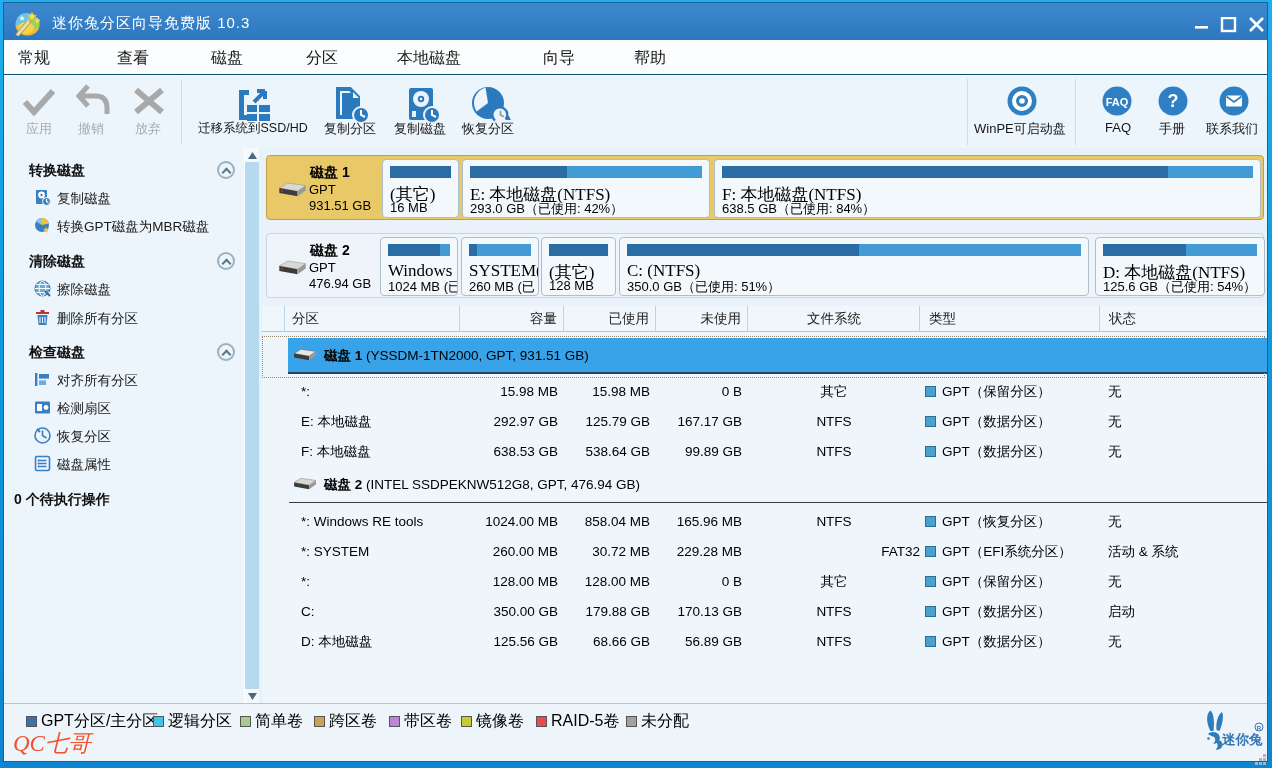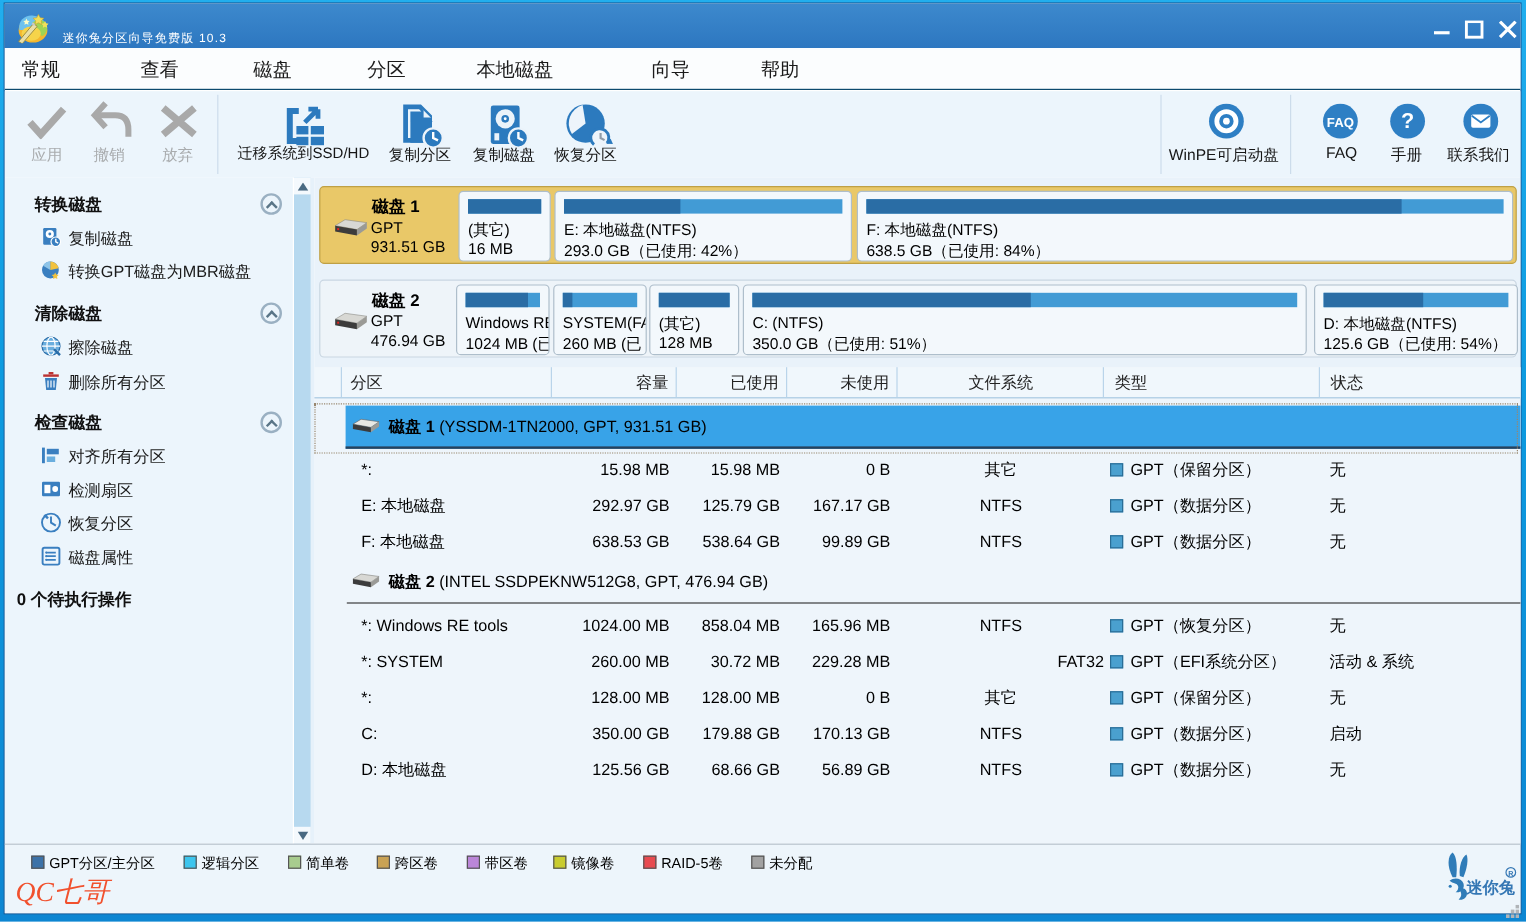--- a/index.html
+++ b/index.html
@@ -1,21 +1,21 @@
 <!DOCTYPE html>
 <html><head><meta charset="utf-8">
 <style>
 *{margin:0;padding:0;box-sizing:border-box}
 html,body{width:1272px;height:768px;overflow:hidden}
 body{position:relative;font-family:"Liberation Sans",sans-serif;background:linear-gradient(180deg,#21aeee 0%,#0d9be0 40%,#0d86d2 100%)}
 .abs{position:absolute}
 #win{position:absolute;left:4px;top:3px;width:1263px;height:758px;background:#fff;box-shadow:0 0 0 1px #1a5f9e}
 
 #title{position:absolute;left:4px;top:3px;width:1263px;height:37px;background:linear-gradient(180deg,#3d89cd,#2d77c0)}
-#title .txt{position:absolute;left:48px;top:22px;color:#fff;font-size:10px;letter-spacing:1px}
+#title .txt{position:absolute;left:48px;top:11px;color:#fff;font-size:15px;letter-spacing:1px}
 #appicon{position:absolute;left:9px;top:6px;width:28px;height:27px}
 .wbtn{position:absolute;top:0}
 
 #menubar{position:absolute;left:4px;top:40px;width:1263px;height:35px;background:#fbfdfe;border-bottom:1px solid #0c4a6e}
 .mi{position:absolute;top:8px;font-size:16px;color:#1b1b1b}
 
 #toolbar{position:absolute;left:4px;top:76px;width:1263px;height:72px;background:#ecf5fc}
 .tsep{position:absolute;top:3px;height:66px;width:1px;background:#ccdceb}
 .tlabel{position:absolute;font-size:13px;color:#161616;top:44px;white-space:nowrap}
 .tlabel.dis{color:#a9acae}
@@ -27,39 +27,39 @@
 .sitem{position:absolute;left:53px;font-size:13.5px;color:#1a1a1a;white-space:nowrap}
 .sico{position:absolute;left:30px;width:17px;height:17px}
 .scirc{position:absolute;left:213px;width:18px;height:18px;border:2px solid #9ab0c2;border-radius:50%}
 .scirc:after{content:"";position:absolute;left:4px;top:5.5px;width:5px;height:5px;border-left:2px solid #5a7587;border-top:2px solid #5a7587;transform:rotate(45deg)}
 
 #main{position:absolute;left:262px;top:148px;width:1005px;height:555px;background:#e9f2fa}
 .strip{position:absolute;left:4px;width:998px;height:65px;border-radius:4px}
 .pcell{position:absolute;top:3px;height:59px;background:#f3f8fc;border:1px solid #aebecb;border-radius:4px;overflow:hidden}
 .pbar{position:absolute;left:7px;top:6px;height:12px;background:#429bd5}
 .pbar i{position:absolute;left:0;top:0;height:12px;background:#2a6da5}
-.pl1{position:absolute;left:7px;top:23px;font-size:13px;color:#000;font-family:Liberation Sans, sans-serif;white-space:nowrap}
+.pl1{position:absolute;left:7px;top:23px;font-size:17px;color:#000;font-family:Liberation Serif, serif;white-space:nowrap}
 .pl2{position:absolute;left:7px;top:40px;font-size:13px;color:#000;font-family:"Liberation Sans",sans-serif;white-space:nowrap}
 .dname{position:absolute;left:43px;top:8px;font-size:14px;font-weight:bold;color:#000;font-family:"Liberation Sans",sans-serif;white-space:nowrap}
 .dgpt{position:absolute;left:42px;top:26px;font-size:13px;color:#000;font-family:"Liberation Sans",sans-serif}
 .dsize{position:absolute;left:42px;top:42px;font-size:13px;color:#000;font-family:"Liberation Sans",sans-serif;white-space:nowrap}
 
 #tbl{position:absolute;left:0;top:158px;width:1005px;height:397px;background:#eef5fb;font-family:"Liberation Sans",sans-serif}
 #thead{position:absolute;left:0;top:0;width:1005px;height:26px;background:#f0f7fc;border-bottom:1px solid #a9c9e2}
 .th{position:absolute;top:0;height:25px;border-right:1px solid #b9d4ea;font-size:13.5px;color:#222;line-height:25px;white-space:nowrap}
 .trow{position:absolute;left:0;width:1005px;height:30px;font-size:13.5px;color:#000;line-height:30px}
 .tc{position:absolute;top:0;white-space:nowrap}
 .num{text-align:right}
 .grow{position:absolute;left:0;width:1005px;height:36px;line-height:36px;font-size:13.5px}
 .gtxt{position:absolute;left:56px;font-weight:bold;white-space:nowrap}
 .gsub{font-weight:normal}
 .typeico{display:inline-block;width:11px;height:11px;background:#4aa0cf;border:1px solid #2a6d96;margin-right:6px;vertical-align:-1px}
 
 #bottom{position:absolute;left:4px;top:703px;width:1263px;height:58px;background:#edf5fb;border-top:1px solid #b9c4cc}
-.leg{position:absolute;top:7px;font-size:12px;color:#000;white-space:nowrap}
+.leg{position:absolute;top:7px;font-size:16px;color:#000;white-space:nowrap}
 .lsq{display:inline-block;width:11px;height:11px;border:1px solid #555;margin-right:4px;vertical-align:-1px}
 #qc{position:absolute;left:9px;top:24px;font-family:"Liberation Serif",serif;font-style:italic;font-weight:normal;font-size:23px;color:#f1512e}
 </style></head>
 <body>
 <div id="win"></div>
 <div id="title">
  <svg id="appicon" viewBox="0 0 28 27">
       <ellipse cx="14.5" cy="16" rx="12" ry="10.5" fill="#f4b72e"></ellipse>
       <path d="M3 16 C2 8 8 3.5 14 4 C20 4.5 25 8 25.5 13 L14 16 Z" fill="#6ec2ee"></path>
       <path d="M14 10 C18 6 24 7 26 12 C27 16 25 20 22 21 L14 16 Z" fill="#9ed455"></path>

